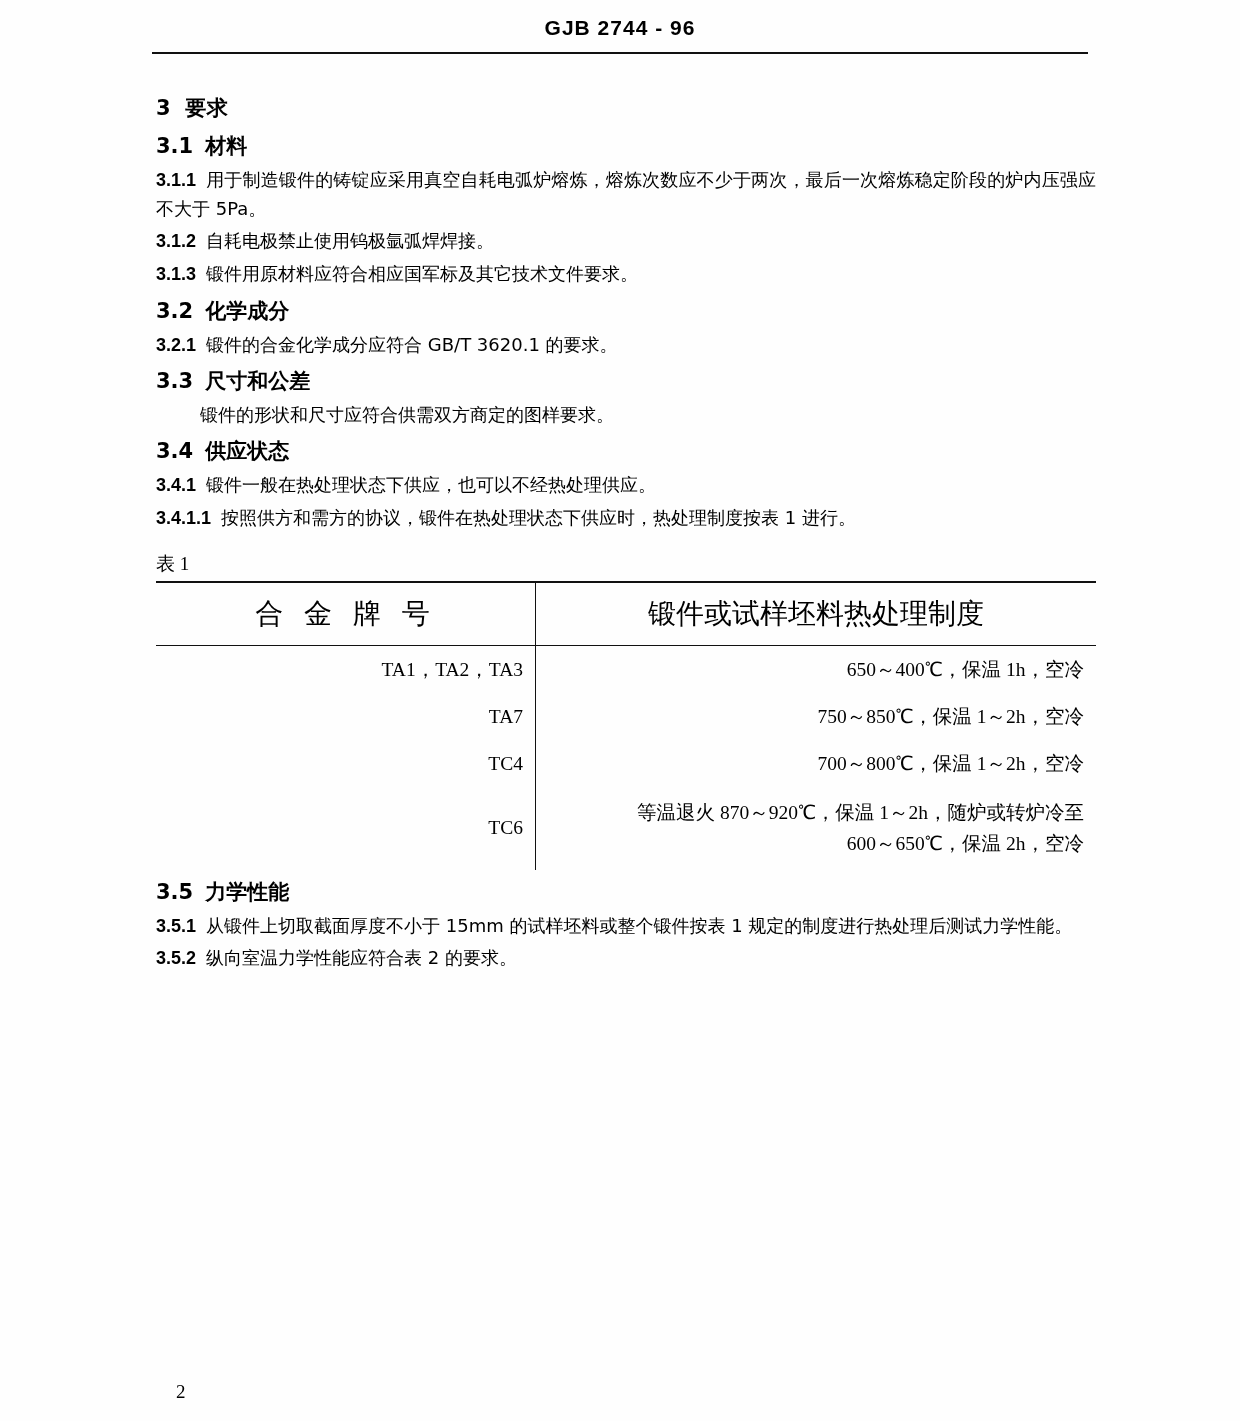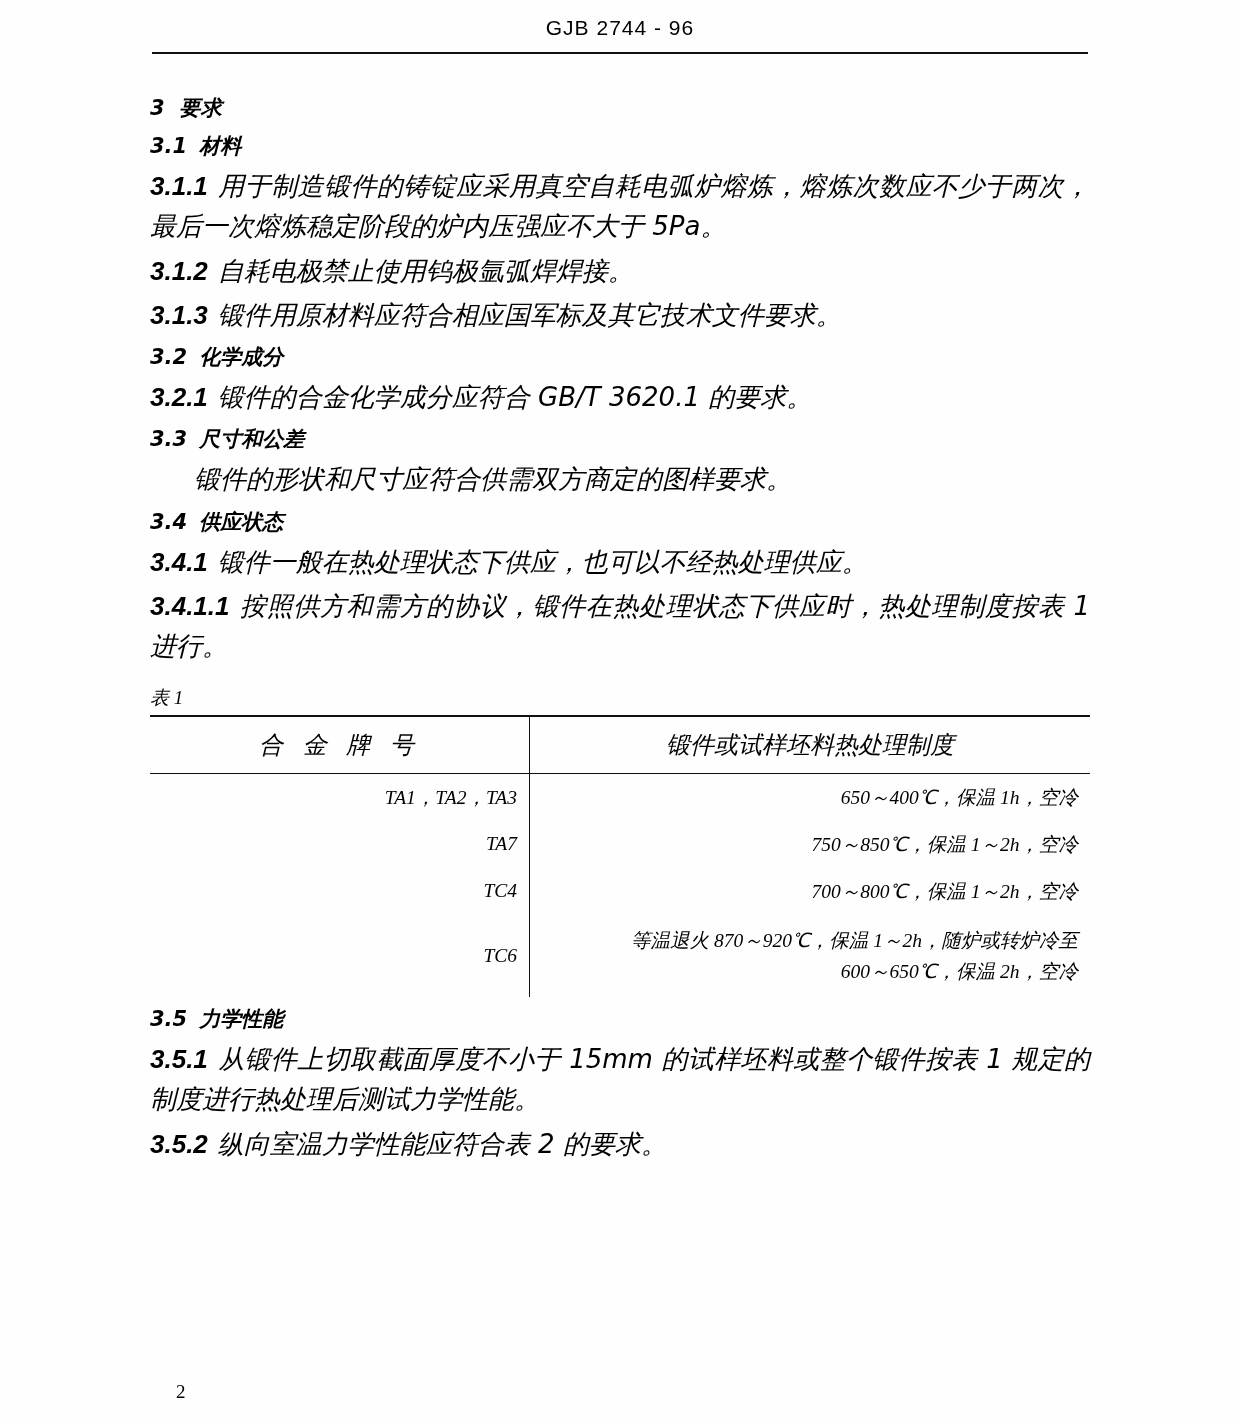--- a/index.html
+++ b/index.html
@@ -21,52 +21,51 @@
     overflow: hidden;
   }
   .header {
     position: absolute;
     top: 16px;
     left: 152px;
     width: 936px;
     text-align: center;
     font-family: "Liberation Sans", sans-serif;
     font-size: 21px;
-    font-weight: normal;
+    font-weight: bold;
     letter-spacing: 1px;
   }
   .header-rule {
     position: absolute;
     top: 52px;
     left: 152px;
     width: 936px;
     border-top: 2px solid #111;
   }
   .content {
     position: absolute;
     top: 80px;
-    left: 150px;
+    left: 156px;
     width: 940px;
-    font-style: italic;
   }
   .h-main {
     font-size: 21px;
     font-weight: bold;
     margin: 14px 0 10px 0;
     letter-spacing: 0.5px;
   }
   .h-main .num { margin-right: 14px; }
   .h-sub {
     font-size: 21px;
     font-weight: bold;
     margin: 8px 0 6px 0;
   }
   .h-sub .num { margin-right: 12px; text-align: right; }
   .para {
-    font-size: 26px;
+    font-size: 18px;
     line-height: 1.55;
     margin: 4px 0;
     text-align: justify;
     font-family: "DejaVu Sans", "Liberation Sans", sans-serif;
   }
   .para .num {
     font-weight: bold;
     margin-right: 10px;
     font-family: "Liberation Sans", sans-serif;
   }
@@ -86,21 +85,21 @@
   }
   table.t1 td, table.t1 th {
     border: none;
     padding: 10px 12px;
     font-size: 19.5px;
     vertical-align: middle;
   }
   table.t1 .col1 { width: 355px; }
   table.t1 thead th {
     font-weight: normal;
-    font-size: 24px;
+    font-size: 28px;
     text-align: center;
     padding: 12px 10px;
     font-family: "DejaVu Sans", "Liberation Sans", sans-serif;
   }
   table.t1 thead th.col1 { letter-spacing: 6px; }
   .t-top { border-top: 2.5px solid #111 !important; }
   .t-head-bottom { border-bottom: 1.6px solid #111 !important; }
   .t-row td { border-bottom: 1px solid #111; }
   .t-last td { border-bottom: 2.5px solid #111; }
   .vline {

